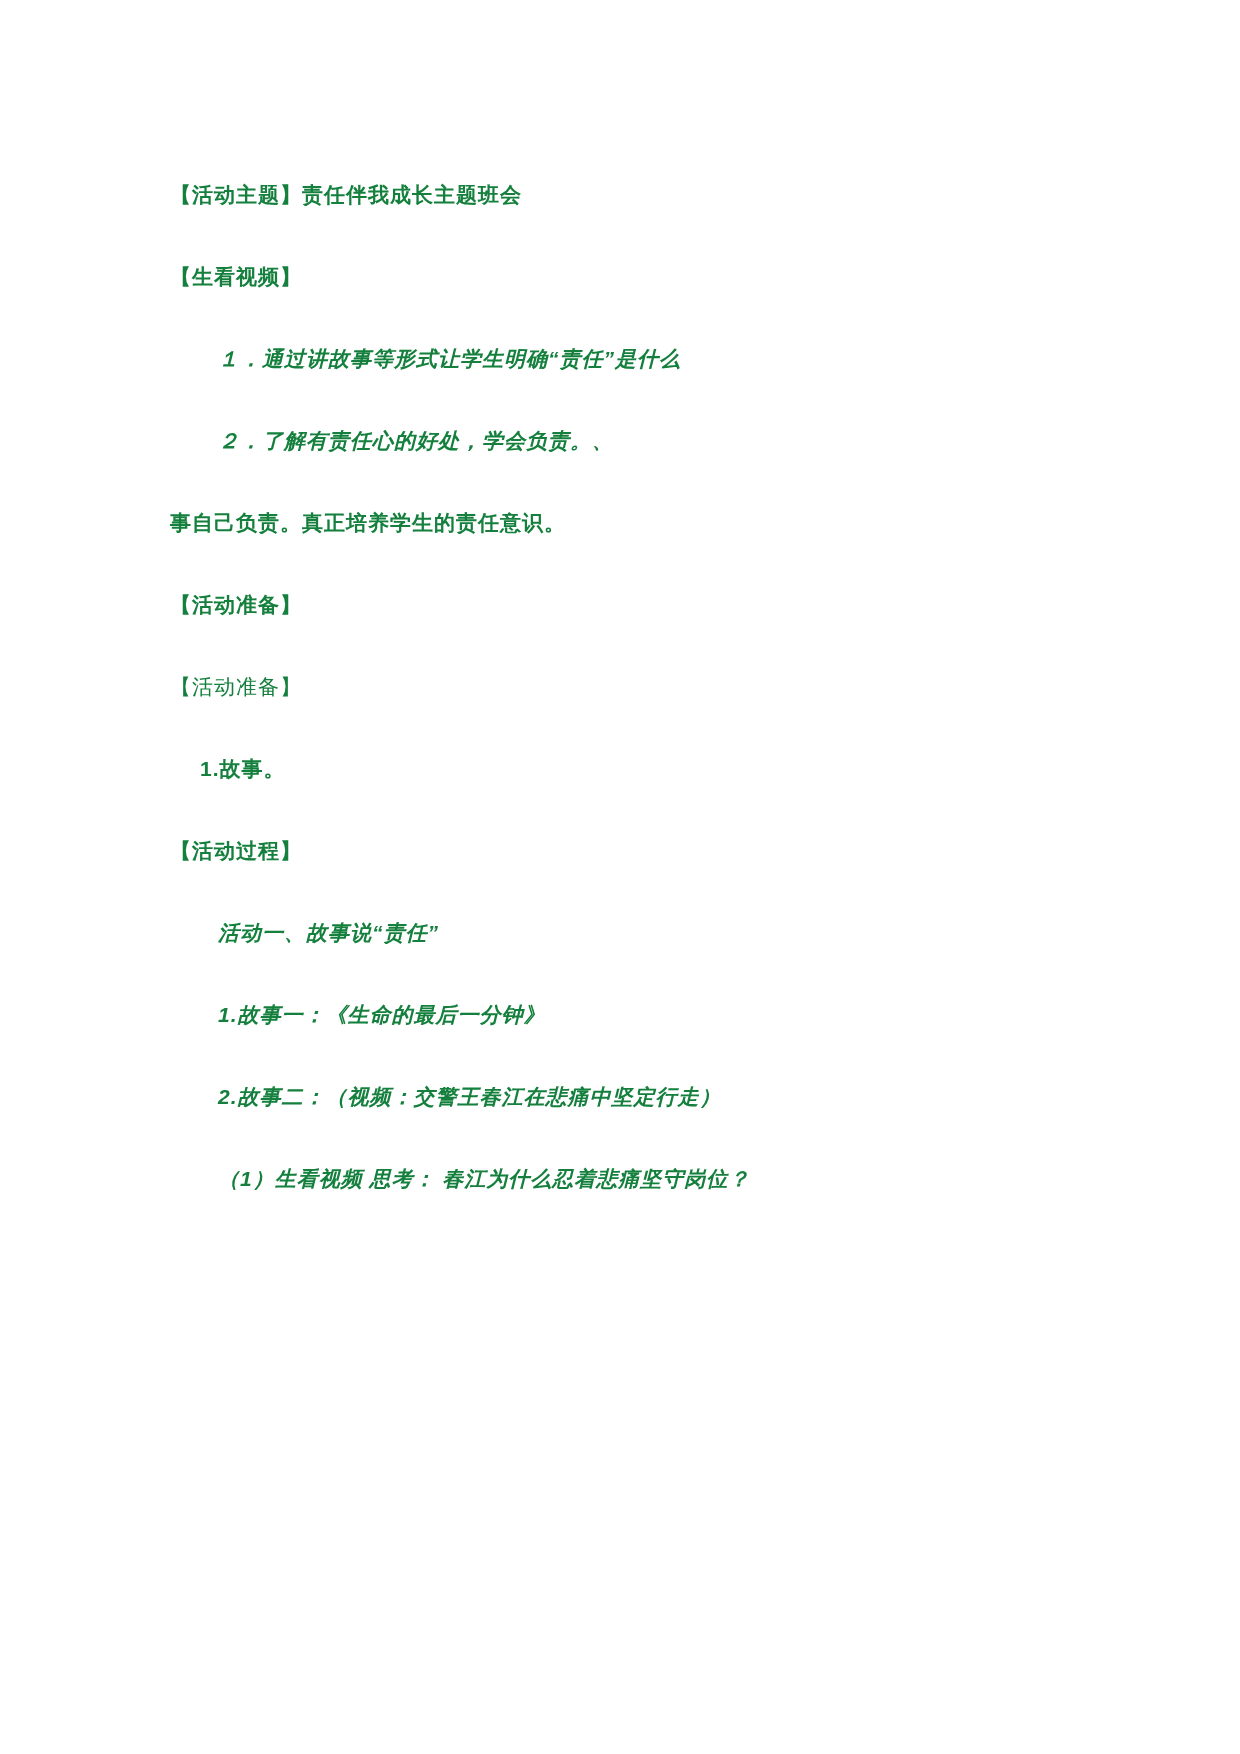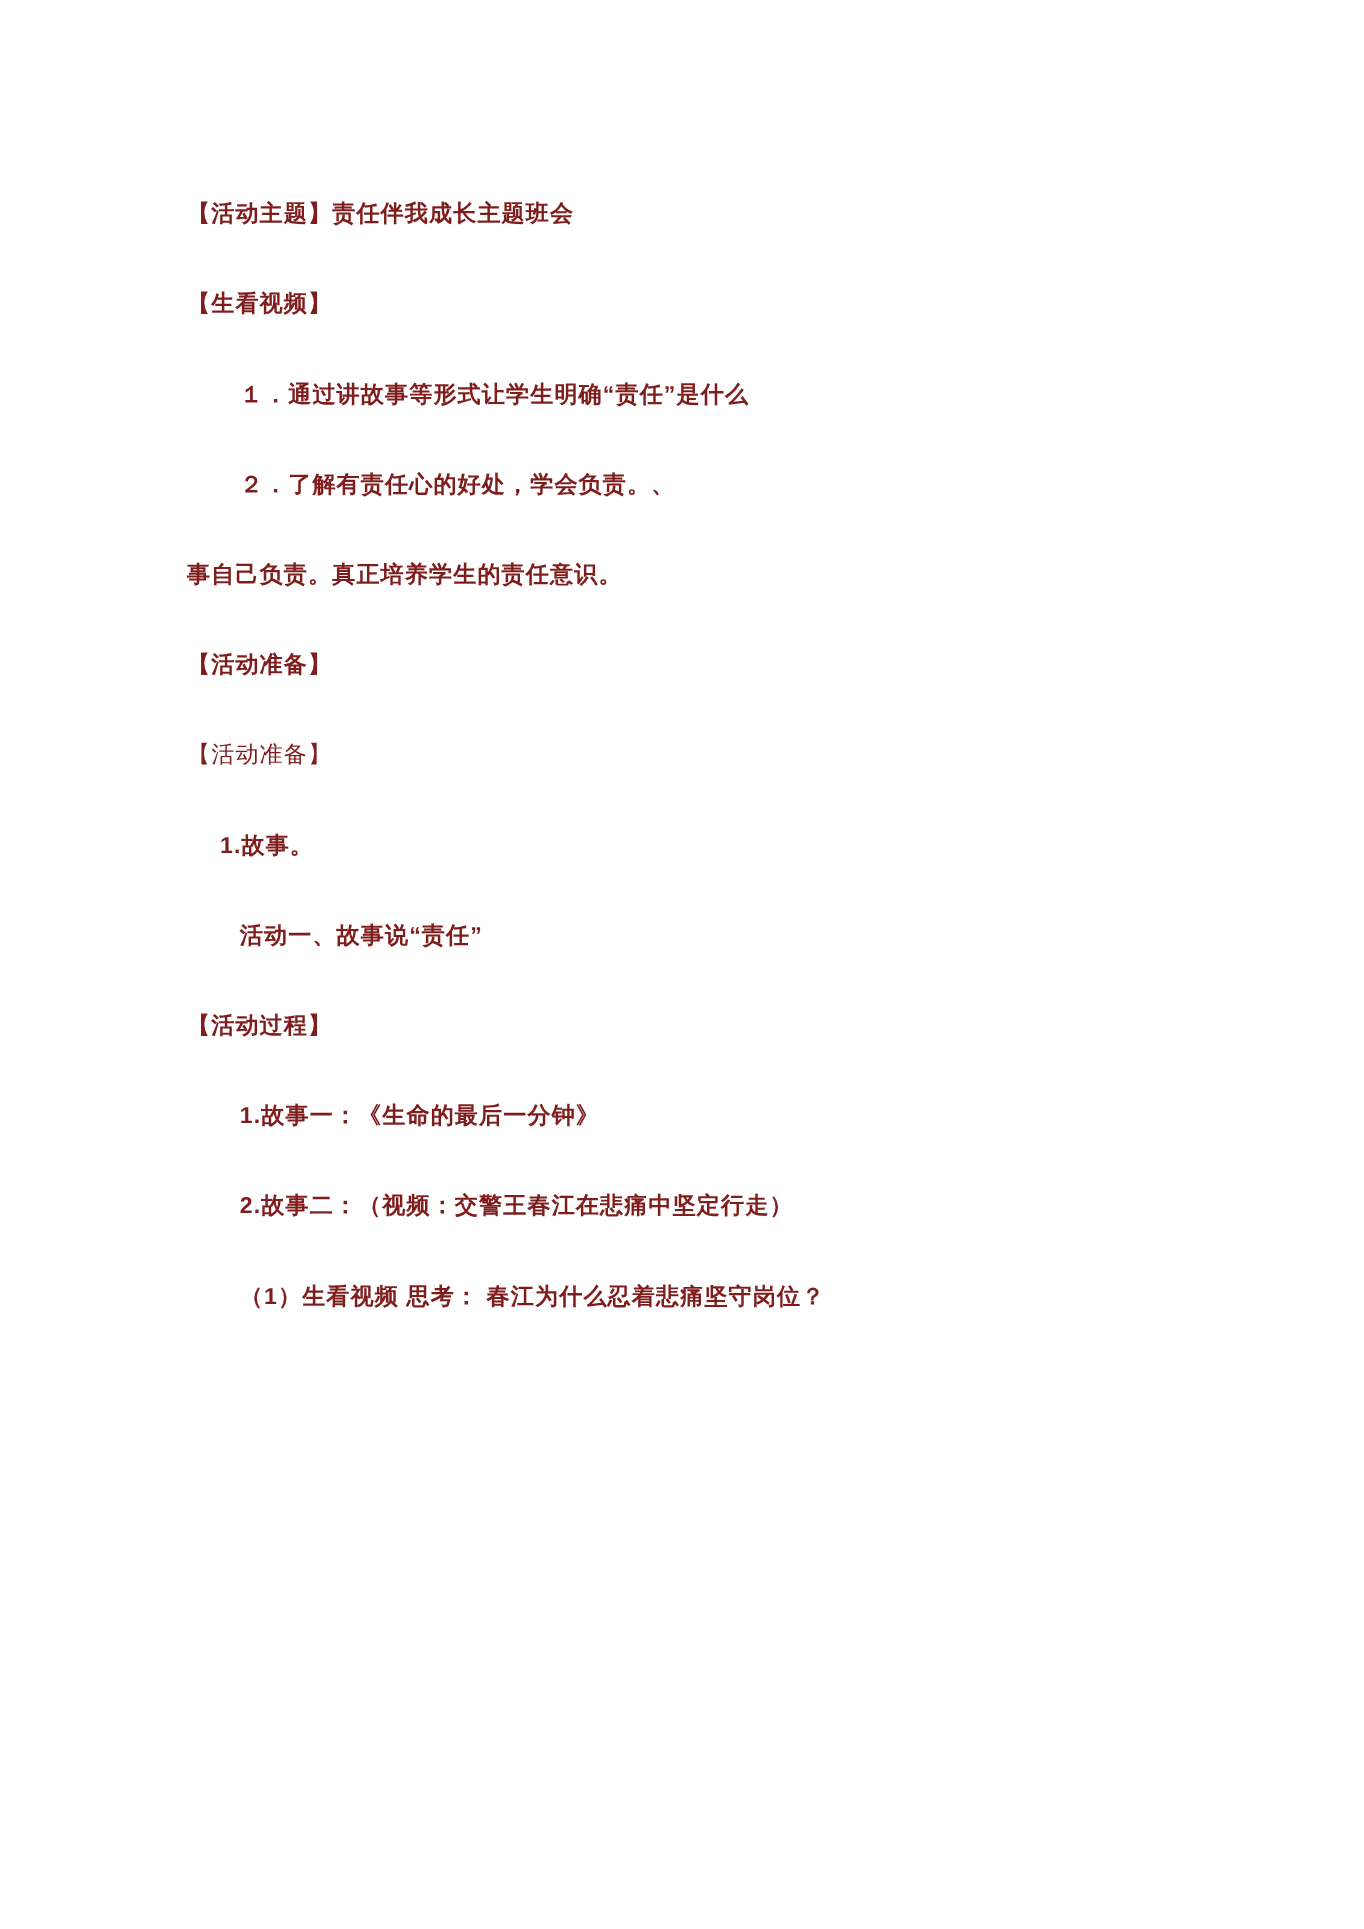--- a/index.html
+++ b/index.html
@@ -20,41 +20,41 @@
     background: #ffffff;
     padding: 180px 120px 0 170px;
     color: #000000;
   }
   .page p {
     margin: 0 0 52px 0;
     font-size: 21px;
     line-height: 30px;
     white-space: nowrap;
     letter-spacing: 1px;
-    color: #7f1d1d;
+    color: #15803d;
   }
   
   .b  { font-weight: bold; }
   .r  { font-weight: normal; color: #1c1c1c; }
   
-  .ind2 { padding-left: 48px; }  
+  .ind2 { padding-left: 48px; font-style: italic; }  
   .ind1 { padding-left: 30px; font-weight: bold; }  
   
   .wide { margin-bottom: 67px; }
 </style>
 </head>
 <body>
 
 <div class="page">
   <p class="b">【活动主题】责任伴我成长主题班会</p>
   <p class="b">【生看视频】</p>
   <p class="b ind2">１．通过讲故事等形式让学生明确“责任”是什么</p>
   <p class="b ind2">２．了解有责任心的好处，学会负责。、</p>
   <p class="b">事自己负责。真正培养学生的责任意识。</p>
   <p class="b">【活动准备】</p>
   <p class="r wide">【活动准备】</p>
   <p class="r ind1 wide">1.故事。</p>
+  <p class="b">【活动过程】</p>
   <p class="b ind2">活动一、故事说“责任”</p>
-  <p class="b">【活动过程】</p>
   <p class="b ind2">1.故事一：《生命的最后一分钟》</p>
   <p class="b ind2">2.故事二：（视频：交警王春江在悲痛中坚定行走）</p>
   <p class="b ind2">（1）生看视频 思考： 春江为什么忍着悲痛坚守岗位？</p>
 </div>
 
 </body></html>

